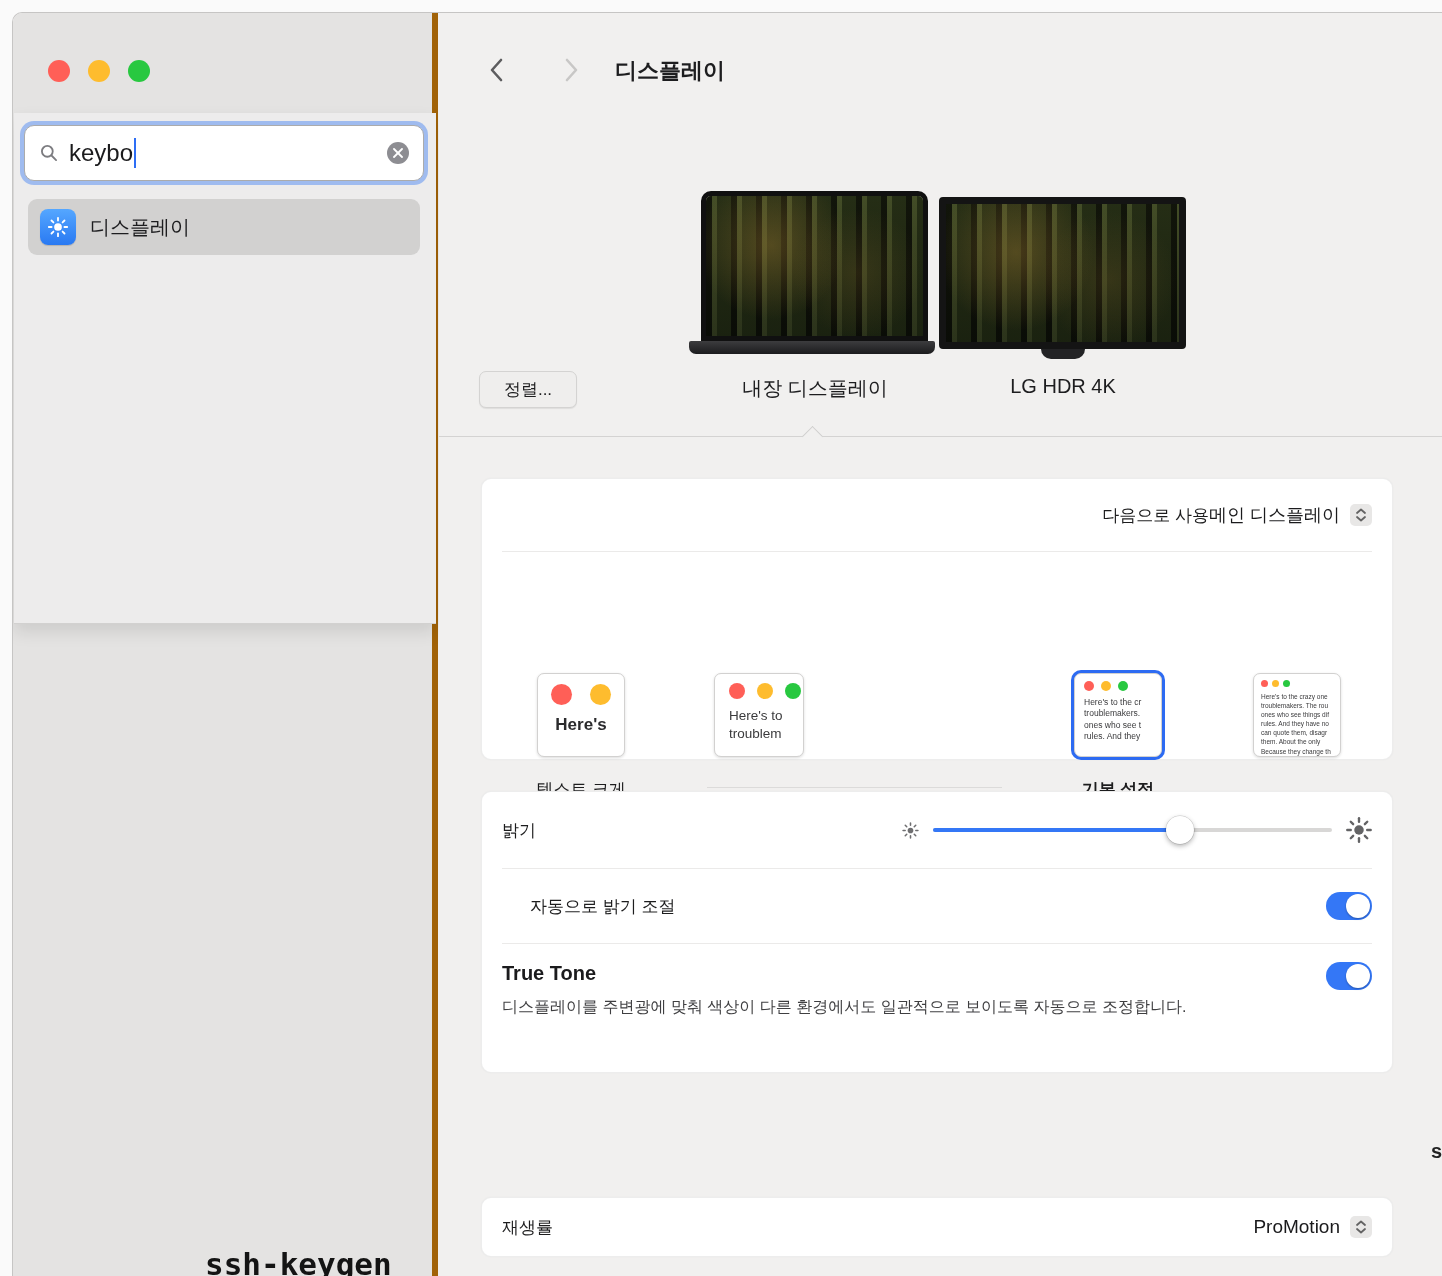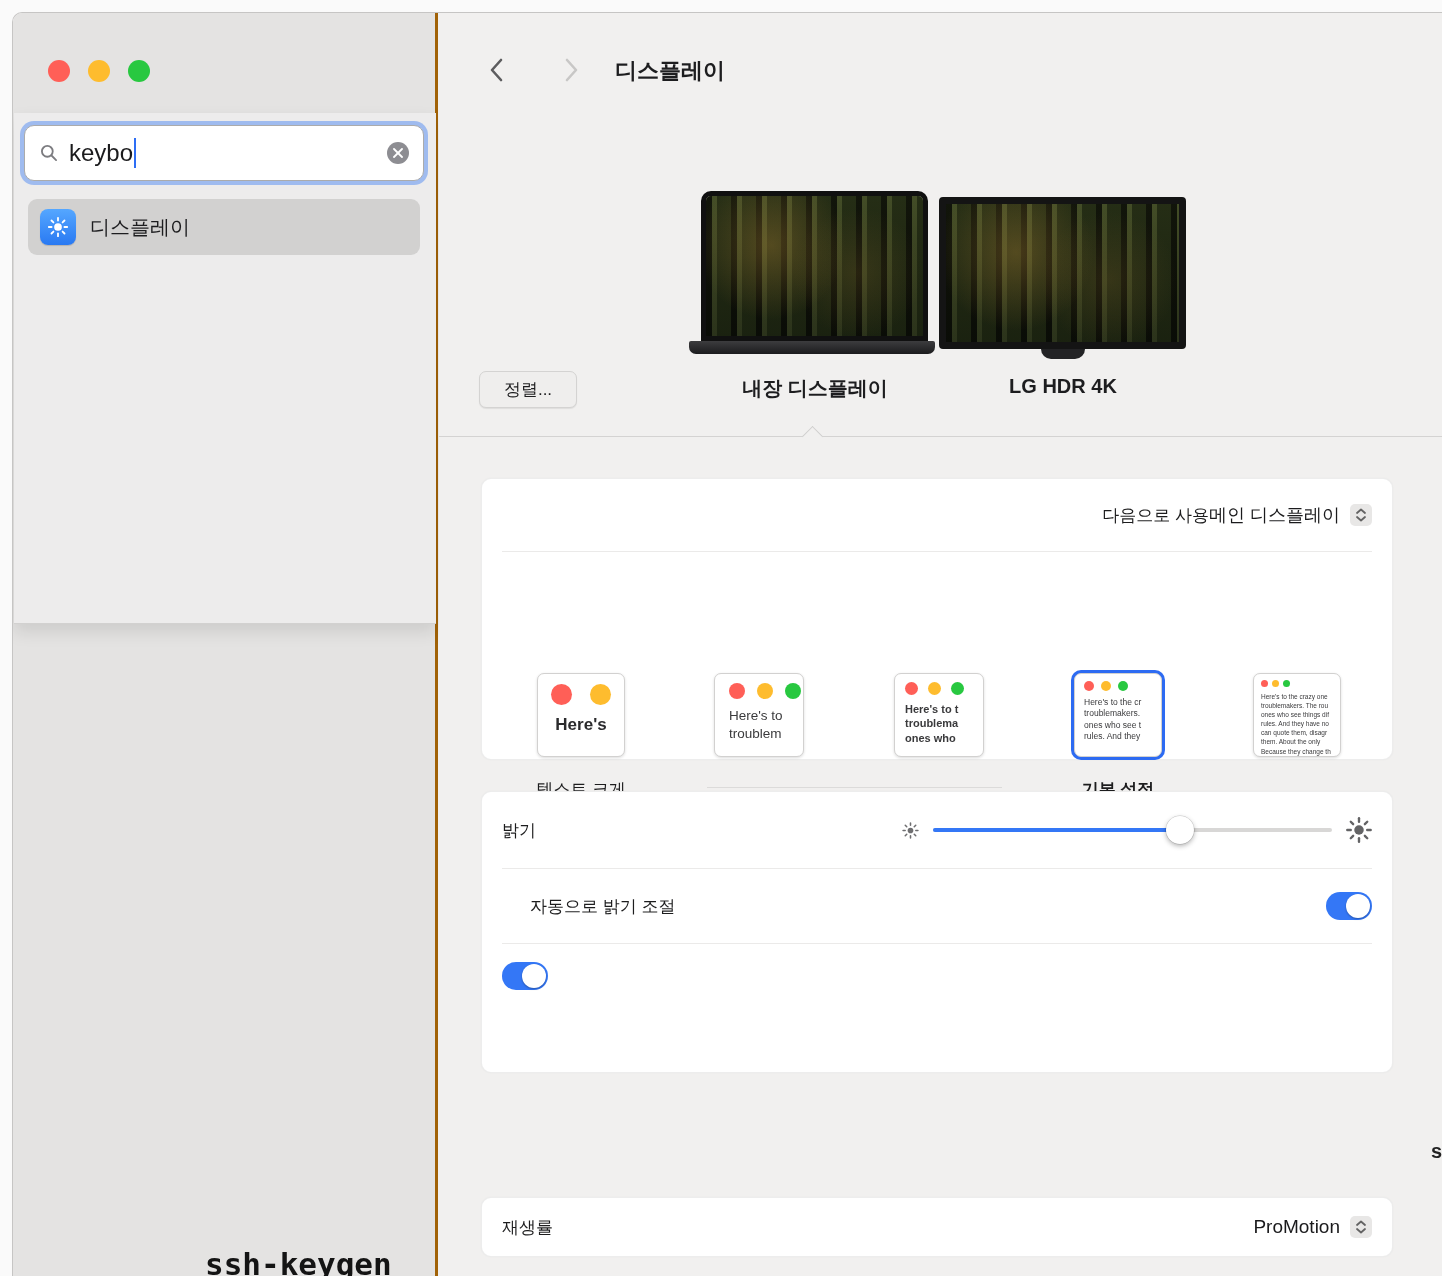--- a/index.html
+++ b/index.html
@@ -6,21 +6,21 @@
   html,body { width:1442px; height:1276px; font-family:"Liberation Sans", sans-serif; }
   .stage { position:relative; width:1442px; height:1276px; background:#fafafa; overflow:hidden; }
 
   
   .window { position:absolute; left:12px; top:12px; width:1430px; height:1264px;
             background:#f1f0ef; border:1px solid #c6c5c4; border-right:none; border-bottom:none;
             border-radius:10px 0 0 0; overflow:hidden; }
 
   
   .sidebar { position:absolute; left:0; top:0; bottom:0; width:425px; background:#e4e3e2;
-             border-right:3px solid #a16207; }
+             border-right:6px solid #a16207; }
   .traffic { position:absolute; left:35px; top:47px; display:flex; gap:18px; }
   .dot { width:22px; height:22px; border-radius:50%; display:inline-block; }
   .dot.red { background:#ff5f57; } .dot.yellow { background:#febc2e; } .dot.green { background:#28c840; }
 
   .search-panel { position:absolute; left:1px; top:100px; width:422px; height:511px;
                   background:#edecec; border-bottom:1px solid #d2d1d0;
                   box-shadow:0 8px 16px rgba(0,0,0,.10); }
   .search-field { position:absolute; left:10px; top:12px; width:400px; height:56px; background:#fff;
                   border:1px solid #ababab; border-radius:10px;
                   box-shadow:0 0 0 4px rgba(64,128,245,.45);
@@ -54,21 +54,21 @@
       linear-gradient(180deg,#49532a 0%,#2c331a 55%,#141910 100%); }
   .laptop-screen { position:absolute; left:262px; top:178px; width:227px; height:150px;
                    border:5px solid #101010; border-radius:10px 10px 0 0; overflow:hidden; background:#000; }
   .laptop-base { position:absolute; left:250px; top:328px; width:246px; height:13px;
                  background:linear-gradient(180deg,#3c3c3e,#1c1c1e); border-radius:2px 2px 7px 7px; }
   .monitor { position:absolute; left:500px; top:184px; width:247px; height:152px;
              border:7px solid #141414; border-radius:4px; overflow:hidden; background:#000; }
   .monitor-stand { position:absolute; left:602px; top:336px; width:44px; height:10px; background:#232325;
                    border-radius:0 0 22px 22px; }
   .disp-label { position:absolute; top:362px; width:220px; text-align:center;
-                font-size:20px; font-weight:bold; color:#1d1d1f; }
+                font-size:20px; font-weight:normal; color:#1d1d1f; }
   .disp-label.l1 { left:266px; } .disp-label.l2 { left:514px; }
   .arrange-btn { position:absolute; left:40px; top:358px; width:98px; height:37px;
                  background:#efeeed; border:1px solid #d4d3d2; border-radius:7px;
                  font-size:17px; color:#1d1d1f; font-family:"Liberation Sans",sans-serif;
                  box-shadow:0 1px 1px rgba(0,0,0,.08); cursor:pointer; }
   .section-divider { position:absolute; left:0; right:0; top:423px; height:1px; background:#d4d3d2; z-index:1; }
   .caret-up { position:absolute; left:366px; top:416px; width:15px; height:15px; background:#f1f0ef;
               border-left:1px solid #cfcecd; border-top:1px solid #cfcecd; transform:rotate(45deg); z-index:2; }
 
   
@@ -242,30 +242,20 @@
             <div class="mtext">Here's</div>
           </div>
           <div class="opt o2">
             <div class="mdots">
                 <i class="r"></i>
                 <i class="y"></i>
                 <i class="g"></i>
               </div>
             <div class="mtext">Here's to
 troublem</div>
-          </div>
-          <div class="opt o3">
-            <div class="mdots">
-                <i class="r"></i>
-                <i class="y"></i>
-                <i class="g"></i>
-              </div>
-            <div class="mtext">Here's to t
-troublema
-ones who</div>
           </div>
           <div class="opt o4">
             <div class="mdots">
                 <i class="r"></i>
                 <i class="y"></i>
                 <i class="g"></i>
               </div>
             <div class="mtext">Here's to the cr
 troublemakers.
 ones who see t
@@ -330,20 +320,24 @@
         </div>
         <div class="inner-div"></div>
         <div class="crow" style="height:74px;margin-left:28px;">
           <span class="lbl">자동으로 밝기 조절</span>
           <span class="toggle">
               <span class="tknob"></span>
             </span>
         </div>
         <div class="inner-div"></div>
         <div class="tt-row">
+          <span>
+            <div class="tt-title">True Tone</div>
+            <div class="tt-desc">디스플레이를 주변광에 맞춰 색상이 다른 환경에서도 일관적으로 보이도록 자동으로 조정합니다.</div>
+          </span>
           <span class="toggle">
               <span class="tknob"></span>
             </span>
         </div>
       </div>
 
 
       <div class="card card4">
         <div class="crow full">
           <span class="lbl">재생률</span>

